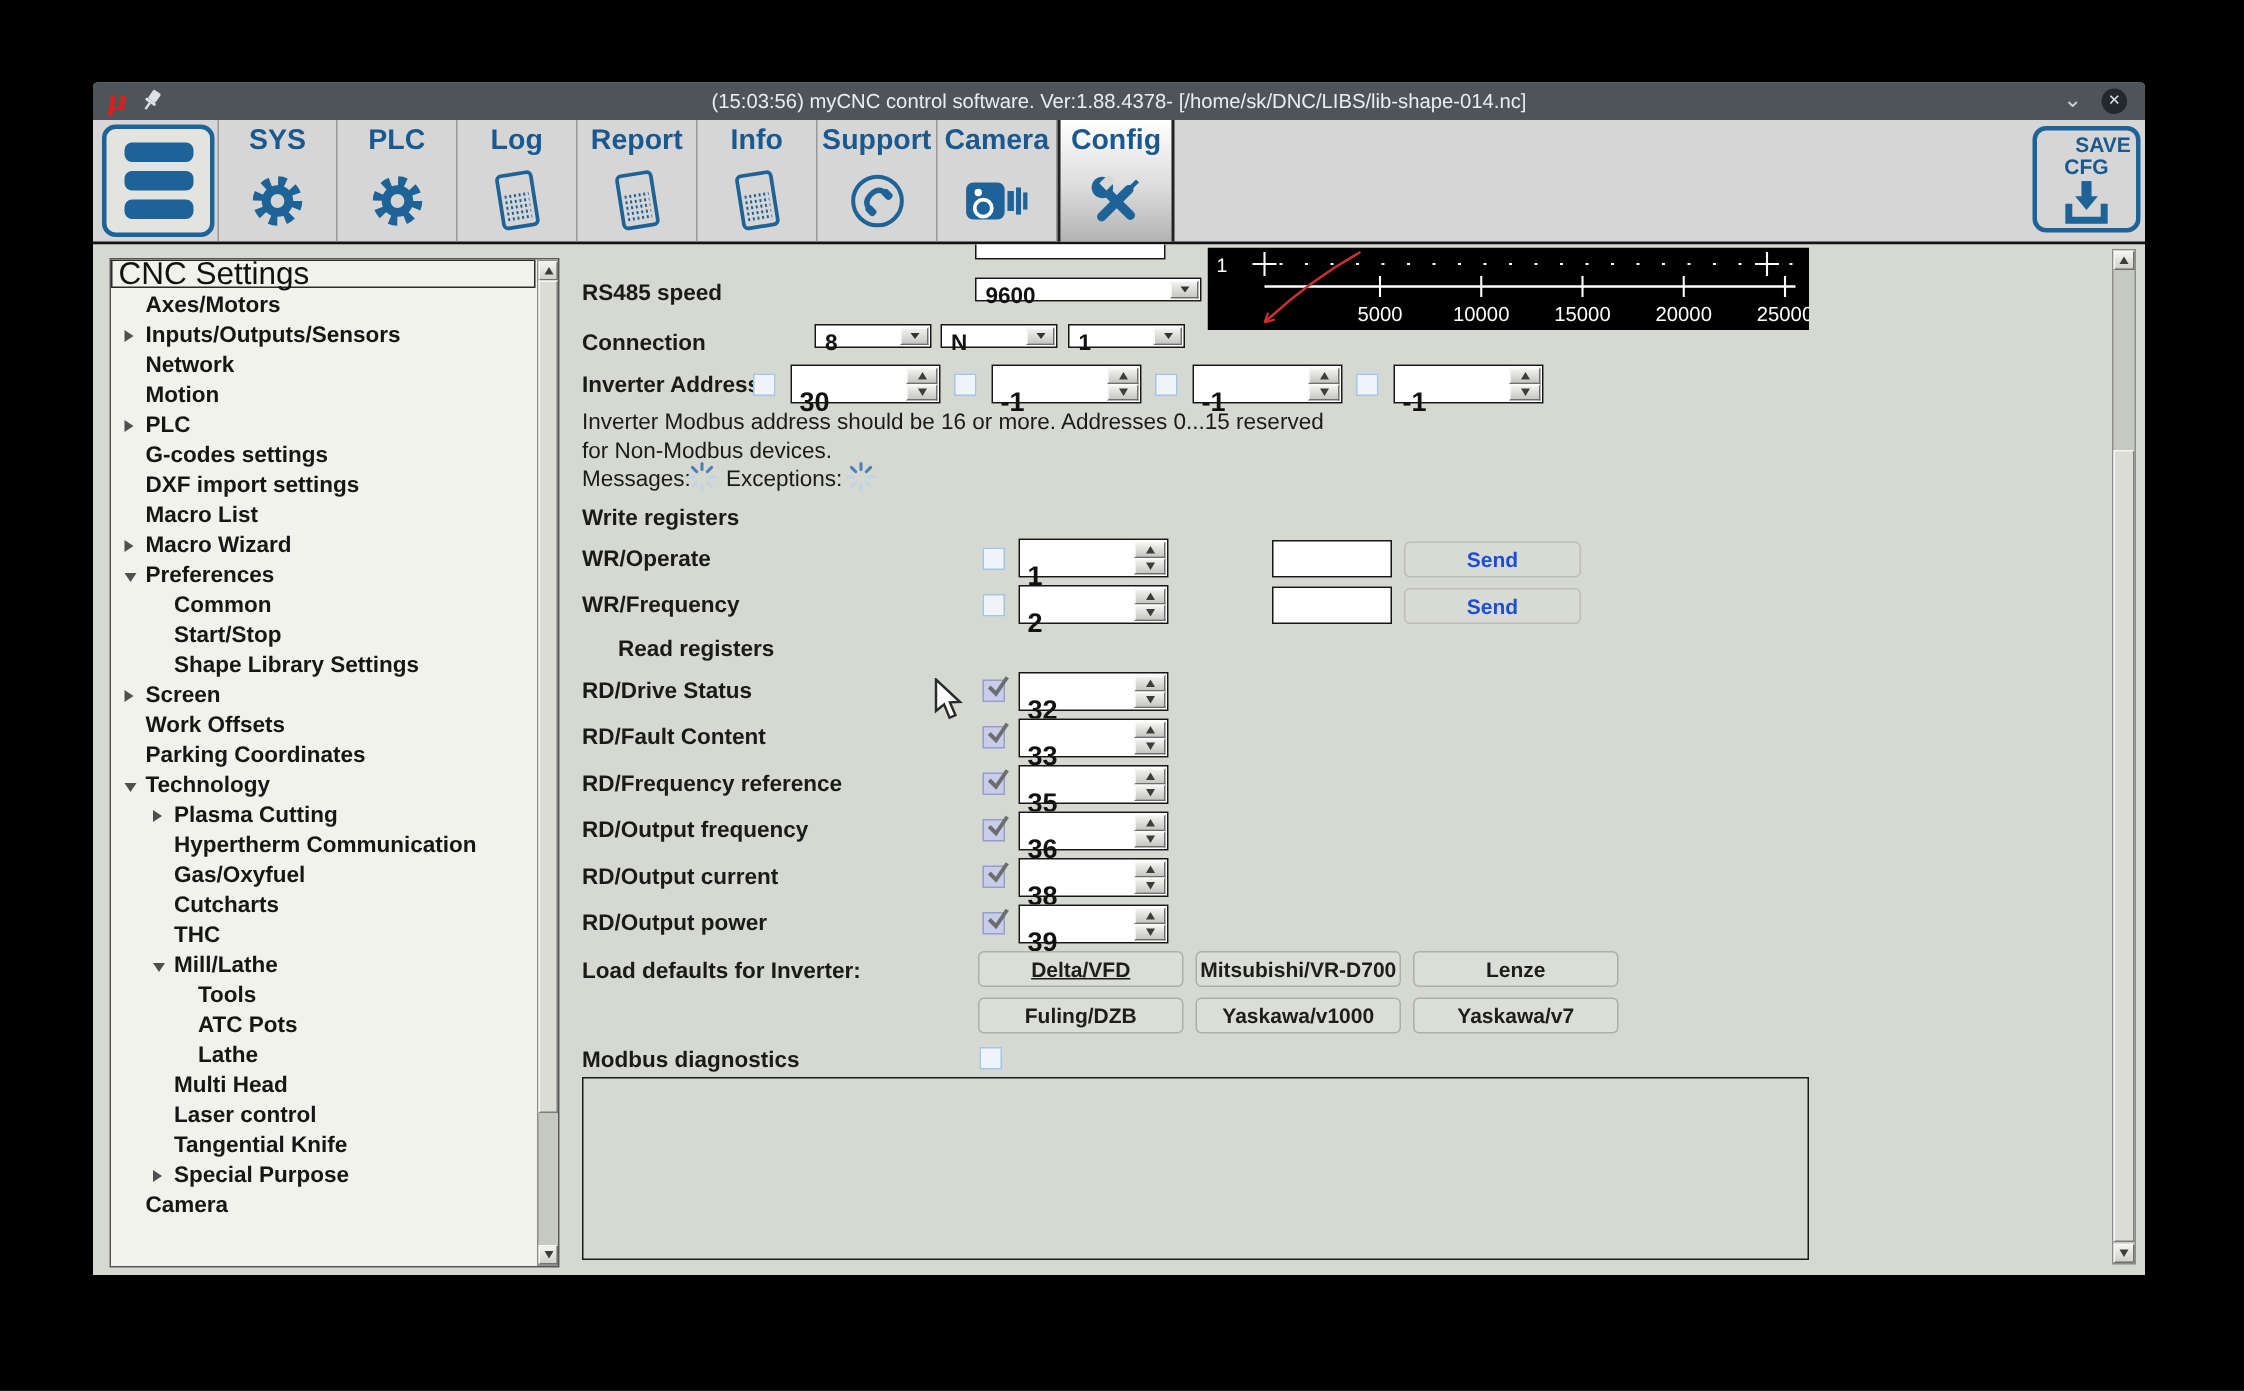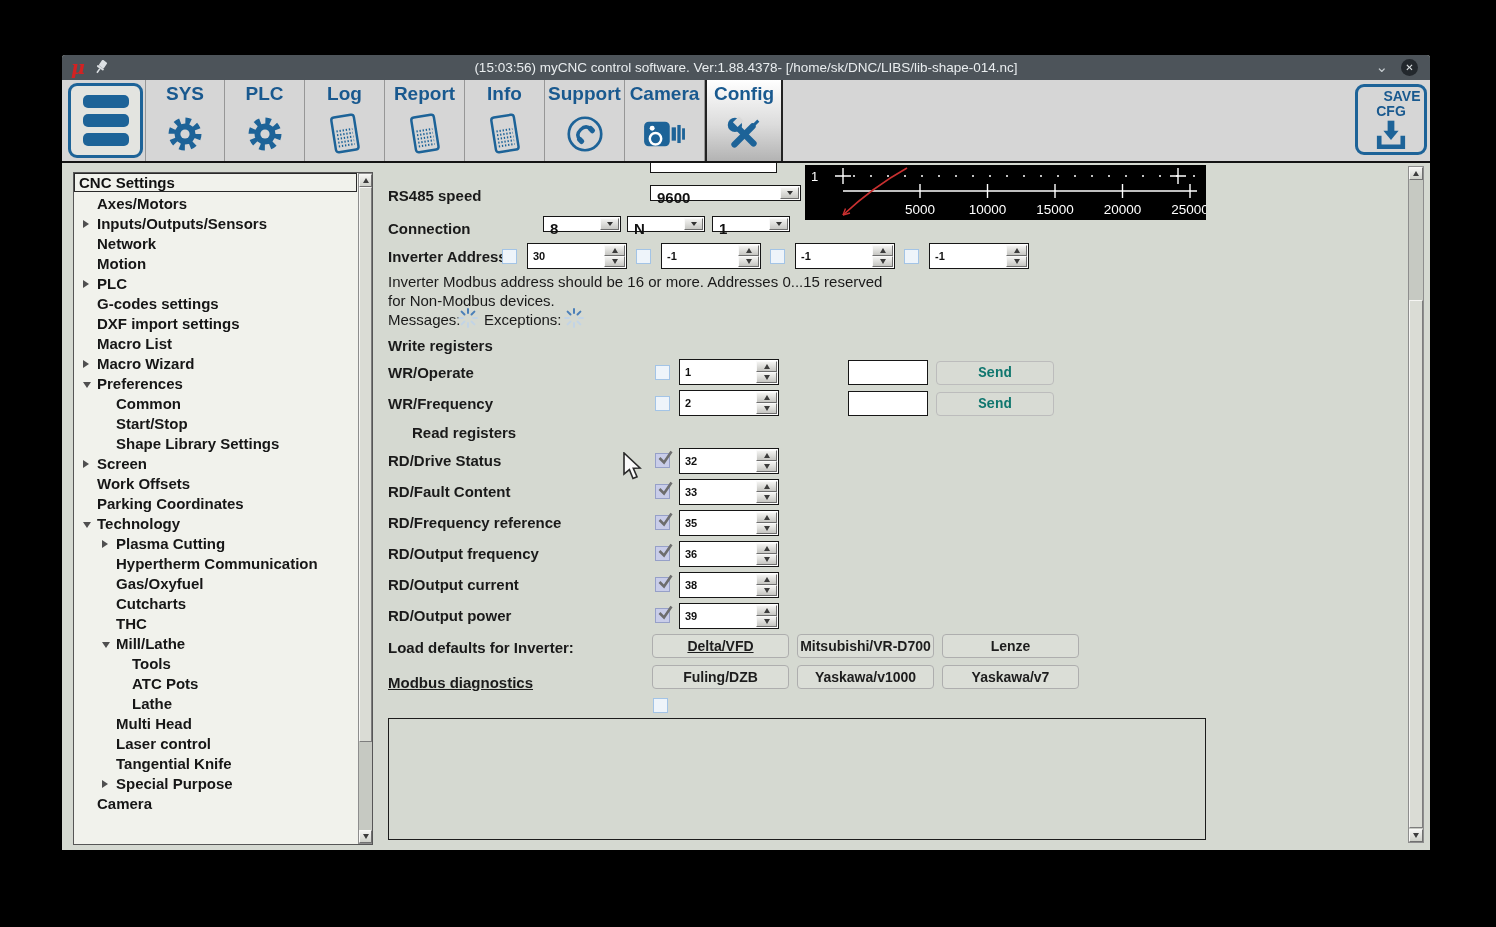--- a/index.html
+++ b/index.html
@@ -27,21 +27,21 @@
   .tab-icon{flex:1;display:flex;align-items:center;justify-content:center;}
   .savecfg{position:absolute;left:1293px;top:4px;width:72px;height:71px;box-sizing:border-box;border:3px solid #1d6398;border-radius:9px;text-align:center;}
   .savecfg .line{font-size:14px;line-height:15px;font-weight:700;color:#19598f;}
   .savecfg .line.first{margin-top:2px;padding-left:22px;}
 
   
   .main{position:absolute;left:0;top:108px;width:100%;height:687px;background:#d5d9d1;}
 
   
   .sidebar{position:absolute;left:11px;top:9px;width:300px;height:673px;box-sizing:border-box;border:1px solid #565656;background:#f1f2ec;overflow:hidden;}
-  .tree-header{position:absolute;left:0;top:0;width:283px;height:19px;box-sizing:border-box;border:1px solid #2a2a2a;font-size:15px;font-weight:700;line-height:18px;padding-left:4px;color:#111;}
+  .tree-header{position:absolute;left:0;top:0;width:283px;height:19px;box-sizing:border-box;border:1px solid #2a2a2a;font-size:21px;font-weight:400;line-height:18px;padding-left:4px;color:#111;}
   .tree-items{position:absolute;left:0;top:21px;width:284px;}
   .trow{position:relative;height:20px;}
   .tlabel{position:absolute;top:0;line-height:20px;font-size:15px;font-weight:600;color:#161616;white-space:nowrap;z-index:2;}
   .indent1 .tlabel{left:23px;}
   .indent2 .tlabel{left:42px;}
   .indent3 .tlabel{left:58px;}
   .arr{position:absolute;top:6px;width:0;height:0;z-index:2;}
   .indent1 .arr{left:9px;}
   .indent2 .arr{left:28px;}
   .arr.right{border-top:4px solid transparent;border-bottom:4px solid transparent;border-left:6px solid #4f4f4f;}
@@ -62,31 +62,31 @@
   .content{position:absolute;left:0;top:0;width:1368px;height:687px;overflow:hidden;}
   .lbl{position:absolute;font-size:15px;font-weight:600;color:#1a1a1a;white-space:nowrap;line-height:18px;}
   .hdr{font-weight:700;}
 
   .combo{position:absolute;box-sizing:border-box;background:#fff;border:1px solid #161616;height:16px;}
   .combo-val{position:absolute;left:6px;top:0;line-height:24px;font-size:15px;font-weight:600;color:#111;}
   .combo-btn{position:absolute;right:1px;top:1px;bottom:1px;width:19px;background:linear-gradient(#f2f2f0,#c7c7c3);border:1px solid;border-color:#fafafa #6e6e6e #6e6e6e #fafafa;box-sizing:border-box;display:flex;align-items:flex-end;justify-content:center;padding-bottom:3px;}
   .combo-btn .tri-dn{border-left:3px solid transparent;border-right:3px solid transparent;border-top:4px solid #333;}
 
   .spin{position:absolute;box-sizing:border-box;background:#fff;border:1px solid #161616;height:26px;}
-  .spin-val{position:absolute;left:5px;top:0;line-height:24px;font-size:11px;font-weight:600;color:#111;}
+  .spin-val{position:absolute;left:5px;top:12px;line-height:24px;font-size:18px;font-weight:600;color:#111;}
   .updown{position:absolute;right:1px;top:1px;bottom:1px;width:21px;display:flex;flex-direction:column;}
   .ud{flex:1;background:linear-gradient(#f3f3f1,#c6c6c2);border:1px solid;border-color:#fafafa #6e6e6e #6e6e6e #fafafa;box-sizing:border-box;display:flex;align-items:center;justify-content:center;}
 
   .cb{position:absolute;width:15px;height:15px;box-sizing:border-box;border:1px solid #a3c4e6;background:#eef4fa;}
   .cb.checked{border:1px solid #96a0c8;background:#c9cde9;}
   .cb.checked svg{position:absolute;left:1px;top:-4px;overflow:visible;}
 
   .tfield{position:absolute;box-sizing:border-box;background:#fff;border:1px solid #161616;height:25px;}
   .gbtn{position:absolute;box-sizing:border-box;height:24px;border-radius:4px;border:1px solid #aeaeae;background:#dbded7;font-size:14px;font-weight:600;text-align:center;color:#1d1d1d;}
-  .gbtn.disabled{color:#0f766e;border-color:#bcbcbc;background:#d8dbd4;font-family:Liberation Mono, monospace;}
+  .gbtn.disabled{color:#1d4ed8;border-color:#bcbcbc;background:#d8dbd4;}
   .gbtn span{display:block;line-height:22px;}
 
   .bigbox{position:absolute;left:326px;top:555px;width:818px;height:122px;box-sizing:border-box;border:1px solid #1c1c1c;}
   .chart{position:absolute;left:743px;top:2px;width:401px;height:55px;}
 
   .cursor{position:absolute;left:622px;top:452px;z-index:60;}
 </style>
 </head>
 <body>
 
@@ -393,21 +393,21 @@
             <line x1="5" y1="10" x2="1" y2="10" stroke="#c2d4e6"></line>
               <line x1="6.5" y1="6.5" x2="3.6" y2="3.6" stroke="#4a7fb8"></line>
             <line x1="10" y1="5" x2="10" y2="1" stroke="#4a7fb8"></line>
               <line x1="13.5" y1="6.5" x2="16.4" y2="3.6" stroke="#4a7fb8"></line>
           </svg>
         </span>
 
         <div class="lbl hdr" style="left:326px;top:174px;">Write registers</div>
         <div class="lbl hdr" style="left:314px;top:261px;margin-left:36px;">Read registers</div>
         <div class="lbl hdr" style="left:326px;top:476px;">Load defaults for Inverter:</div>
-        <div class="lbl" style="left:326px;top:511px;text-decoration:underline;">Modbus diagnostics</div>
+        <div class="lbl" style="left:326px;top:535px;">Modbus diagnostics</div>
 
         <div class="bigbox"></div>
 
         <svg class="chart" id="chart" viewBox="0 0 401 55">
           <rect x="0" y="0" width="401" height="55" fill="#000"></rect>
           <text x="6" y="16" fill="#fff" font-size="13">1</text>
           <line x1="48" y1="11" x2="392" y2="11" stroke="#fff" stroke-width="1.4" stroke-dasharray="2 15"></line>
           <path d="M30 11 h16 M38 3 v16" stroke="#fff" stroke-width="1.4" fill="none"></path>
           <path d="M365 11 h16 M373 3 v16" stroke="#fff" stroke-width="1.4" fill="none"></path>
           <line x1="38" y1="26" x2="392" y2="26" stroke="#fff" stroke-width="1.6"></line>

